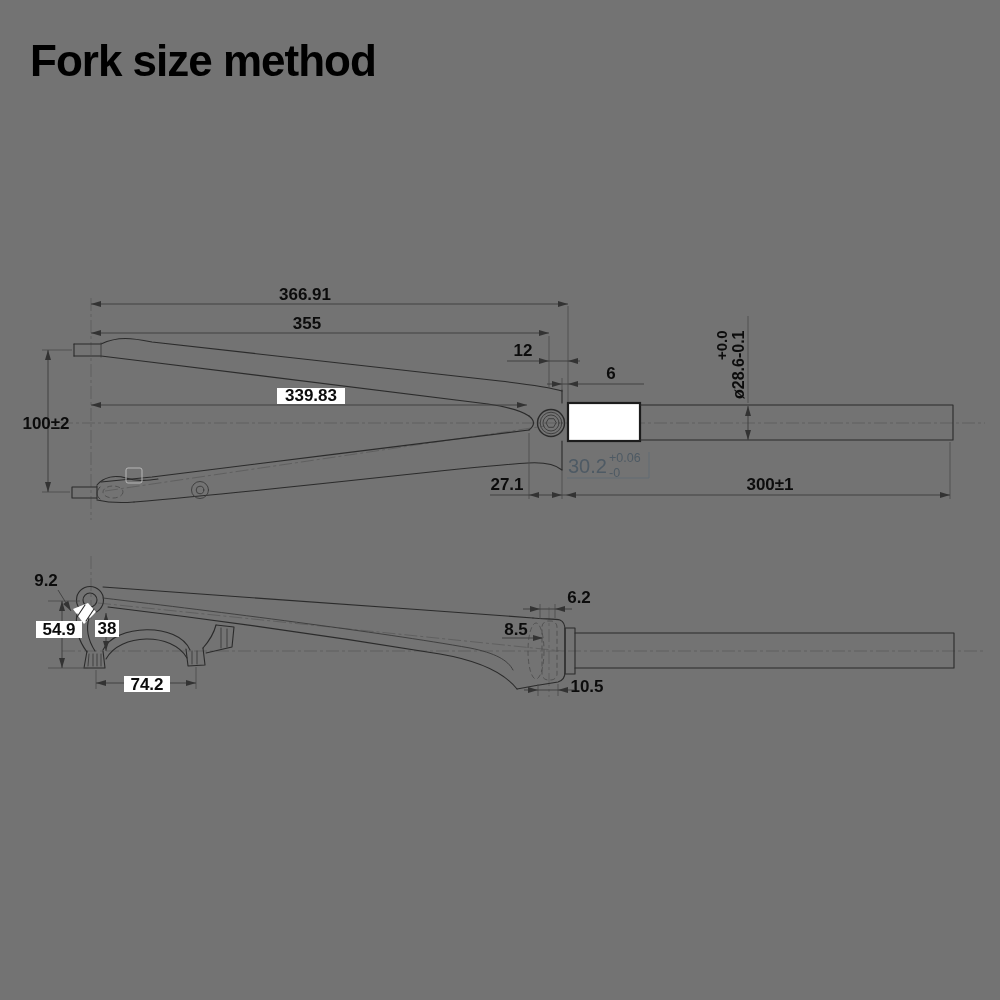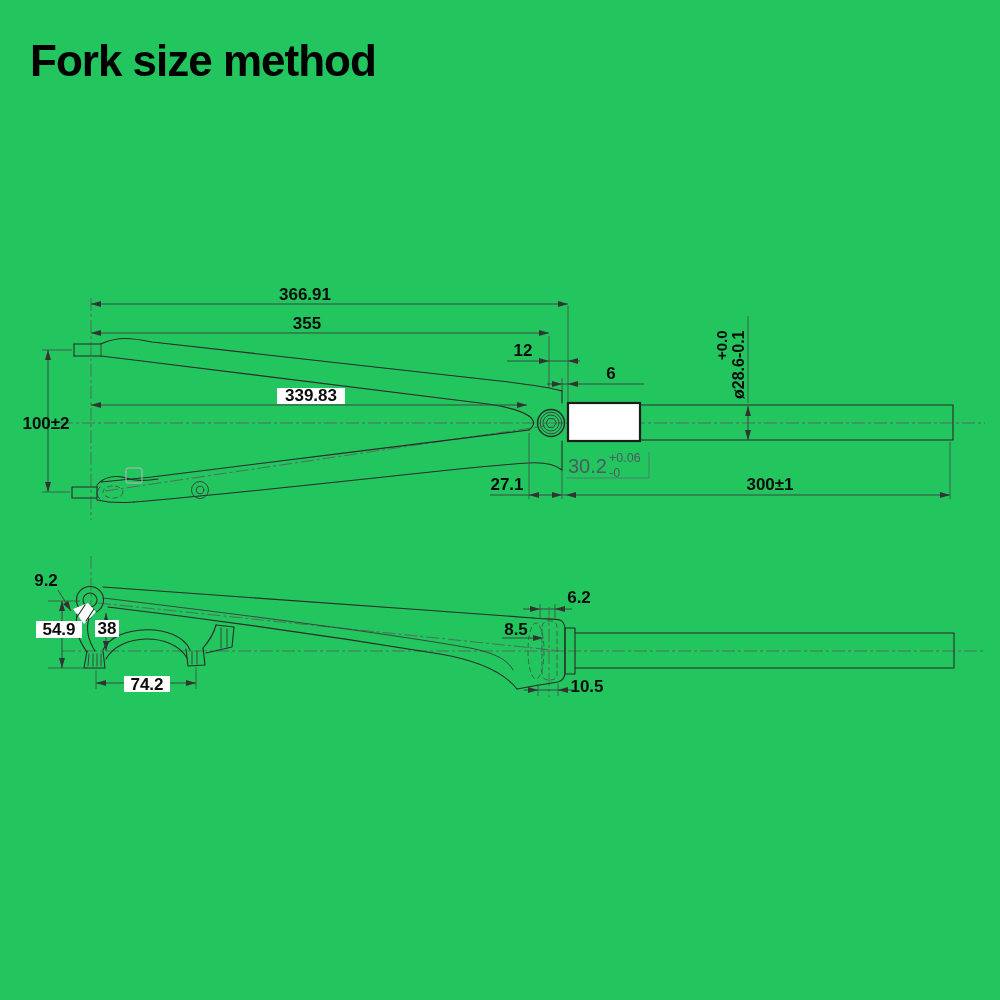--- a/index.html
+++ b/index.html
@@ -1,16 +1,16 @@
 <!DOCTYPE html>
 <html><head>
 <meta charset="utf-8">
 <style>
   html,body{margin:0;padding:0;background:#ffffff;width:1000px;height:1000px;overflow:hidden;}
-  .canvas{position:relative;width:1000px;height:1000px;background:#22c55e;}
+  .canvas{position:relative;width:1000px;height:1000px;background:#737373;}
   h1.title{position:absolute;left:30px;top:36px;margin:0;font-family:"Liberation Sans",sans-serif;
     font-weight:700;font-size:44px;letter-spacing:-1px;color:#000;}
   svg{position:absolute;left:0;top:0;}
   .obj{fill:none;stroke:#2b2b2b;stroke-width:1.1;stroke-linecap:round;stroke-linejoin:round;}
   .obj2{fill:none;stroke:#3a3a3a;stroke-width:0.9;stroke-linecap:round;stroke-linejoin:round;}
   .bold{fill:#fff;stroke:#1c1c1c;stroke-width:2.2;}
   .dim{fill:none;stroke:#3d3d3d;stroke-width:0.9;}
   .ext{fill:none;stroke:#4a4a4a;stroke-width:0.8;}
   .cl{fill:none;stroke:#5a5a5a;stroke-width:0.8;stroke-dasharray:13 3 3 3;}
   .hid{fill:none;stroke:#4a4a4a;stroke-width:0.8;stroke-dasharray:5 3;}

